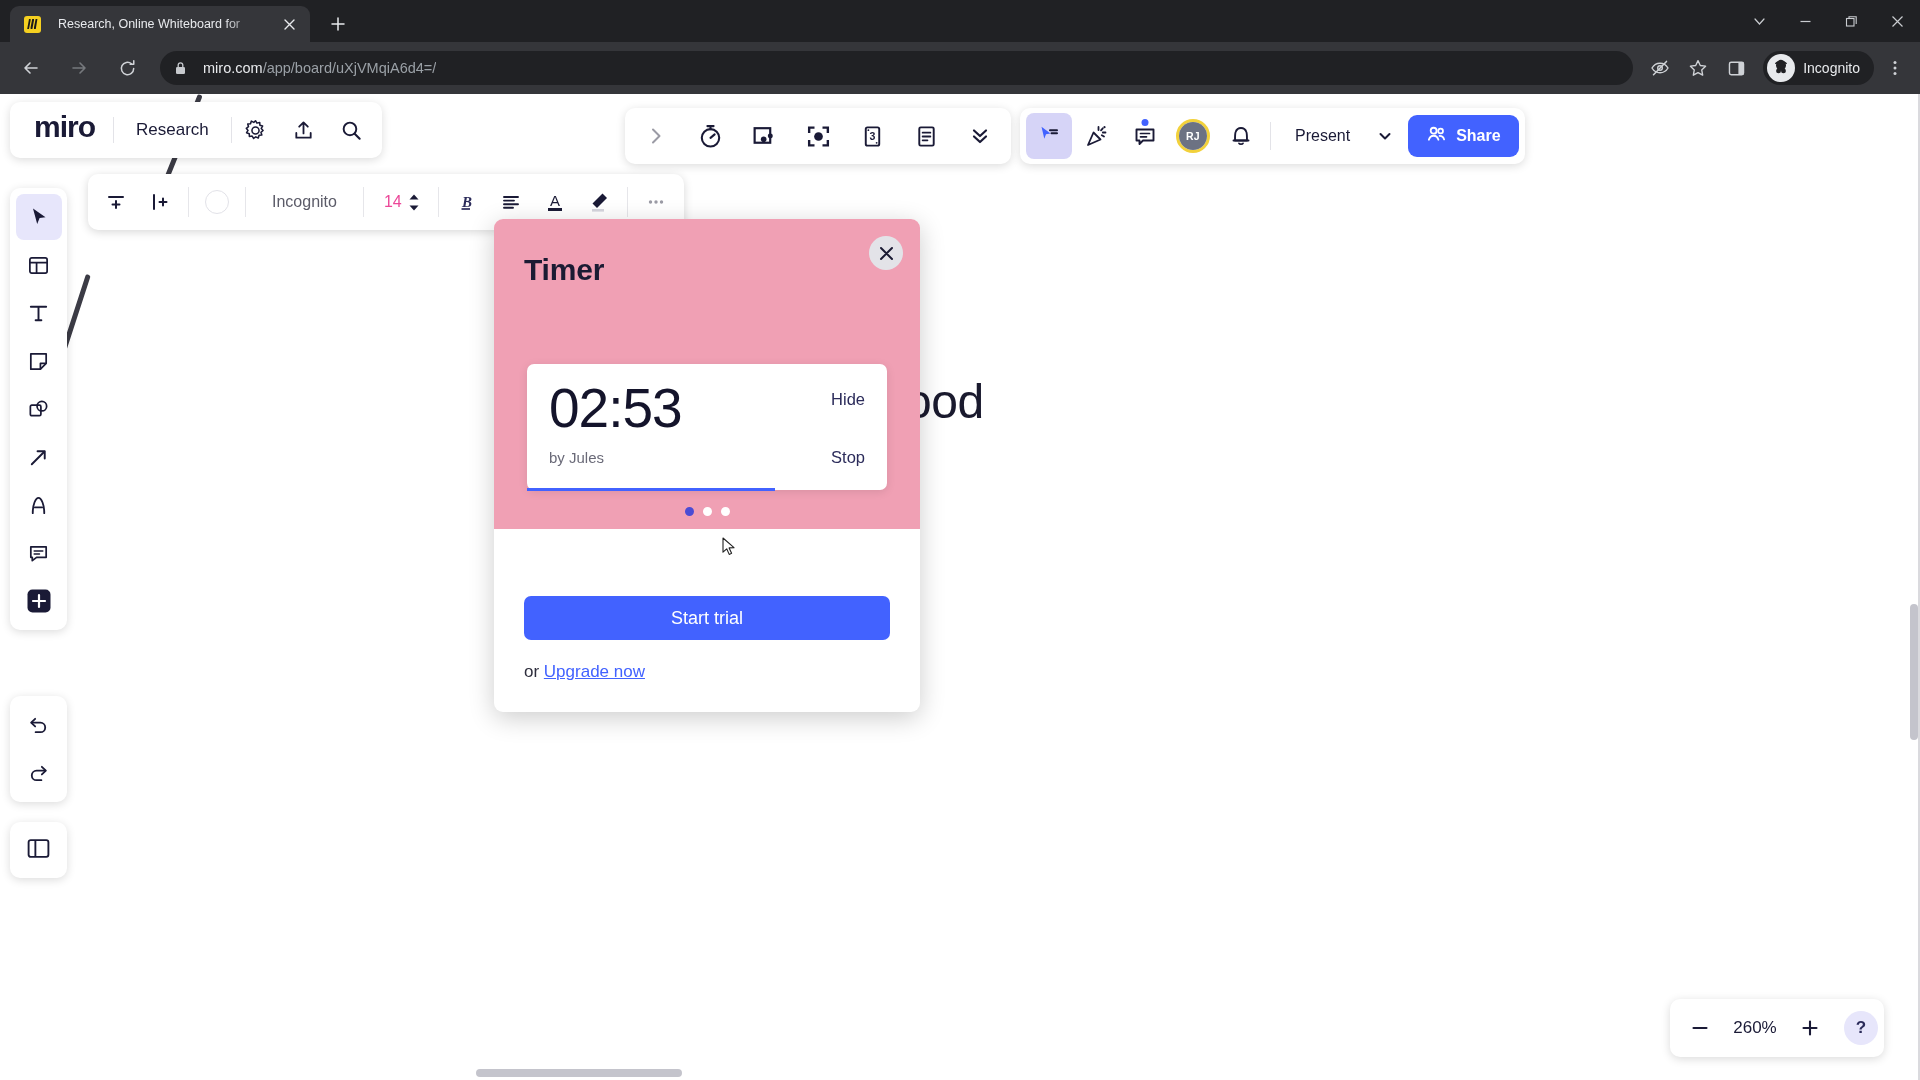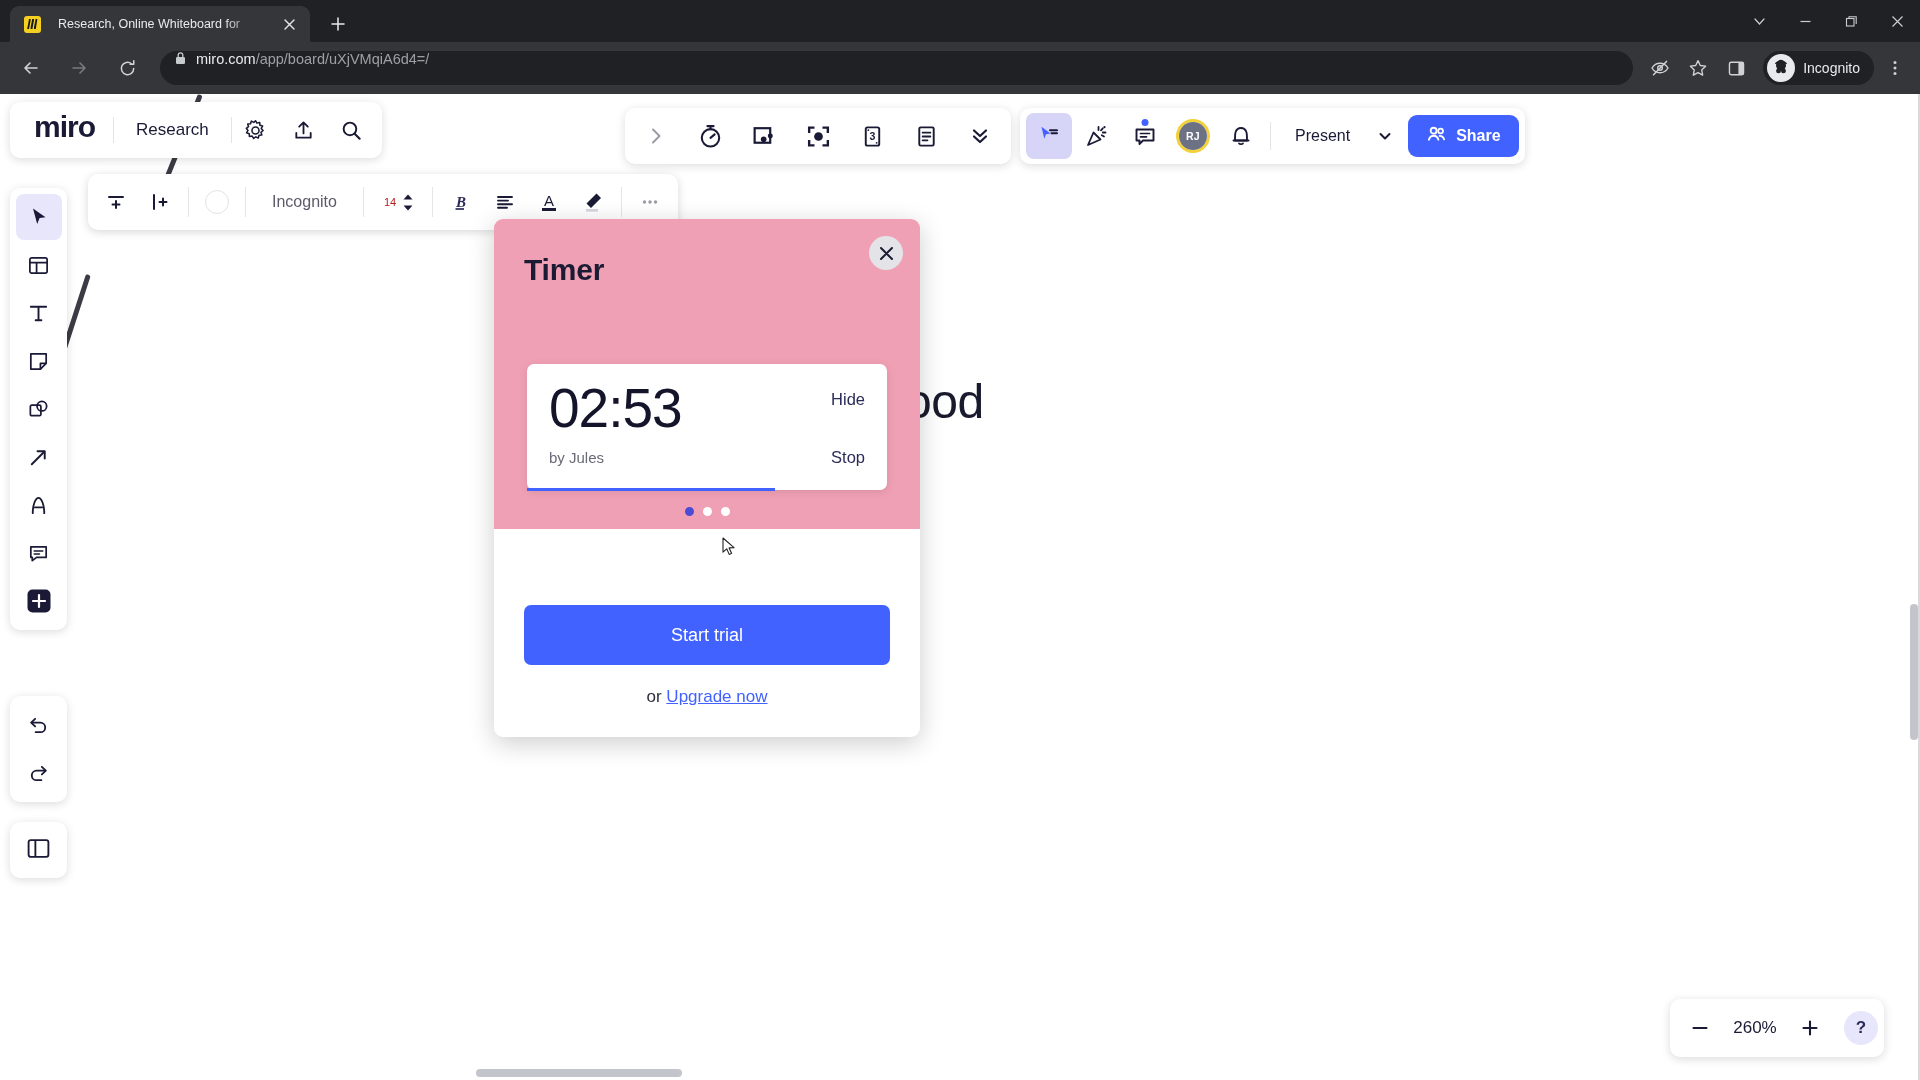--- a/index.html
+++ b/index.html
@@ -39,21 +39,21 @@
   .winbtn { width:46px; height:42px; display:flex; align-items:center; justify-content:center; color:#c9ccd0; }
 
   .omnibar {
     height: 52px; background: #35363a; display:flex; align-items:center;
     padding: 0 8px; gap: 2px; position: relative;
   }
   .navbtn { width:36px; height:36px; border-radius:50%; display:flex; align-items:center; justify-content:center; color:#cfd2d6; flex:none; margin:0 5px;}
   .navbtn.disabled { color:#76797d; }
   .urlbox {
     flex:1; height: 34px; background:#202124; border-radius: 17px;
-    display:flex; align-items:flex-start; padding: 0 14px; gap:9px; margin: 0 8px;
+    display:flex; align-items:center; padding: 0 14px; gap:16px; margin: 0 8px;
     min-width: 0;
   }
   .urlbox .lock { color:#c7cace; display:flex; flex:none; }
   .urltext { font-size: 14.5px; color:#9aa0a6; white-space:nowrap; overflow:hidden; }
   .urltext b { color:#e8eaed; font-weight:normal; }
   .omni-actions { display:flex; align-items:center; gap:4px; }
   .omni-icon { width:34px;height:34px;border-radius:50%;display:flex;align-items:center;justify-content:center;color:#cfd2d6; }
   .incognito-pill {
     height:34px; background:#202124; border-radius:17px; display:flex; align-items:center;
     gap:8px; padding: 0 14px 0 4px; margin-left:6px;
@@ -132,21 +132,21 @@
   
   .fmtbar {
     position:absolute; left:88px; top:80px; height:56px; background:#fff; border-radius:10px;
     box-shadow:0 2px 10px rgba(0,0,0,.16); display:flex; align-items:center; z-index:18;
   }
   .fmt-group { display:flex; align-items:center; height:100%; padding:0 6px; }
   .fmt-sep { width:1px; height:30px; background:#e6e6ea; }
   .fmt-icon { width:44px;height:44px; display:flex;align-items:center;justify-content:center; color:#1a1a36; border-radius:8px;}
   .color-swatch { width:24px;height:24px; border-radius:50%; border:1.5px solid #e2e2e8; background:#fff; }
   .font-name { font-size:16px; color:#5b5b68; padding:0 20px; }
-  .font-size { font-size:11px; color:#b91c1c; padding-left:14px; padding-right:6px; }
+  .font-size { font-size:16px; color:#ec4899; padding-left:14px; padding-right:6px; }
   .stepper { display:flex; flex-direction:column; gap:3px; padding-right:12px; color:#1a1a36;}
 
   
   .modal {
     position:absolute; left:494px; top:125px; width:426px; background:#fff;
     border-radius:9px; box-shadow:0 6px 26px rgba(0,0,0,.20); z-index:40; overflow:hidden;
   }
   .modal-head { background:#f0a0b4; padding:34px 30px 0 30px; position:relative; height:310px; }
   .modal-title { font-size:30px; font-weight:700; color:#1b1b33; letter-spacing:-0.2px; }
   .modal-close {
@@ -168,24 +168,24 @@
   .timer-progress i { display:block; height:3px; background:#4262ff; width:69%; }
   .dots { position:absolute; left:0; right:0; bottom:13px; display:flex; justify-content:center; gap:9px; }
   .dot { width:9px;height:9px;border-radius:50%; background:#fff; }
   .dot.on { background:#4b4bd4; }
 
   .modal-body { padding: 36px 30px 30px 30px; }
   .upgrade-title { font-size:24px; font-weight:700; color:#14142b; text-align:center; letter-spacing:-0.3px;}
   .upgrade-sub { font-size:17px; color:#2e2e3d; text-align:center; margin-top:8px; line-height:1.45; }
   .upgrade-sub a { color:#4262ff; text-decoration:underline; }
   .trial-btn {
-    margin-top:40px; height:60px; background:#4262ff; color:#fff; border-radius:7px;
+    margin-top:31px; height:44px; background:#4262ff; color:#fff; border-radius:7px;
     display:flex;align-items:center;justify-content:center; font-size:18px;
   }
-  .upgrade-now { margin-top:22px; text-align:center; font-size:17px; color:#2e2e3d; }
+  .upgrade-now { margin-top:22px; text-align:left; font-size:17px; color:#2e2e3d; }
   .upgrade-now a { color:#4262ff; text-decoration:underline; }
 
   
   .cursor { position:absolute; left:722px; top:443px; z-index:60; }
 
   
   .zoombar {
     position:absolute; right:36px; bottom:23px; height:58px; background:#fff; border-radius:10px;
     box-shadow:0 2px 10px rgba(0,0,0,.15); display:flex; align-items:center; padding:0 6px; z-index:30;
   }

